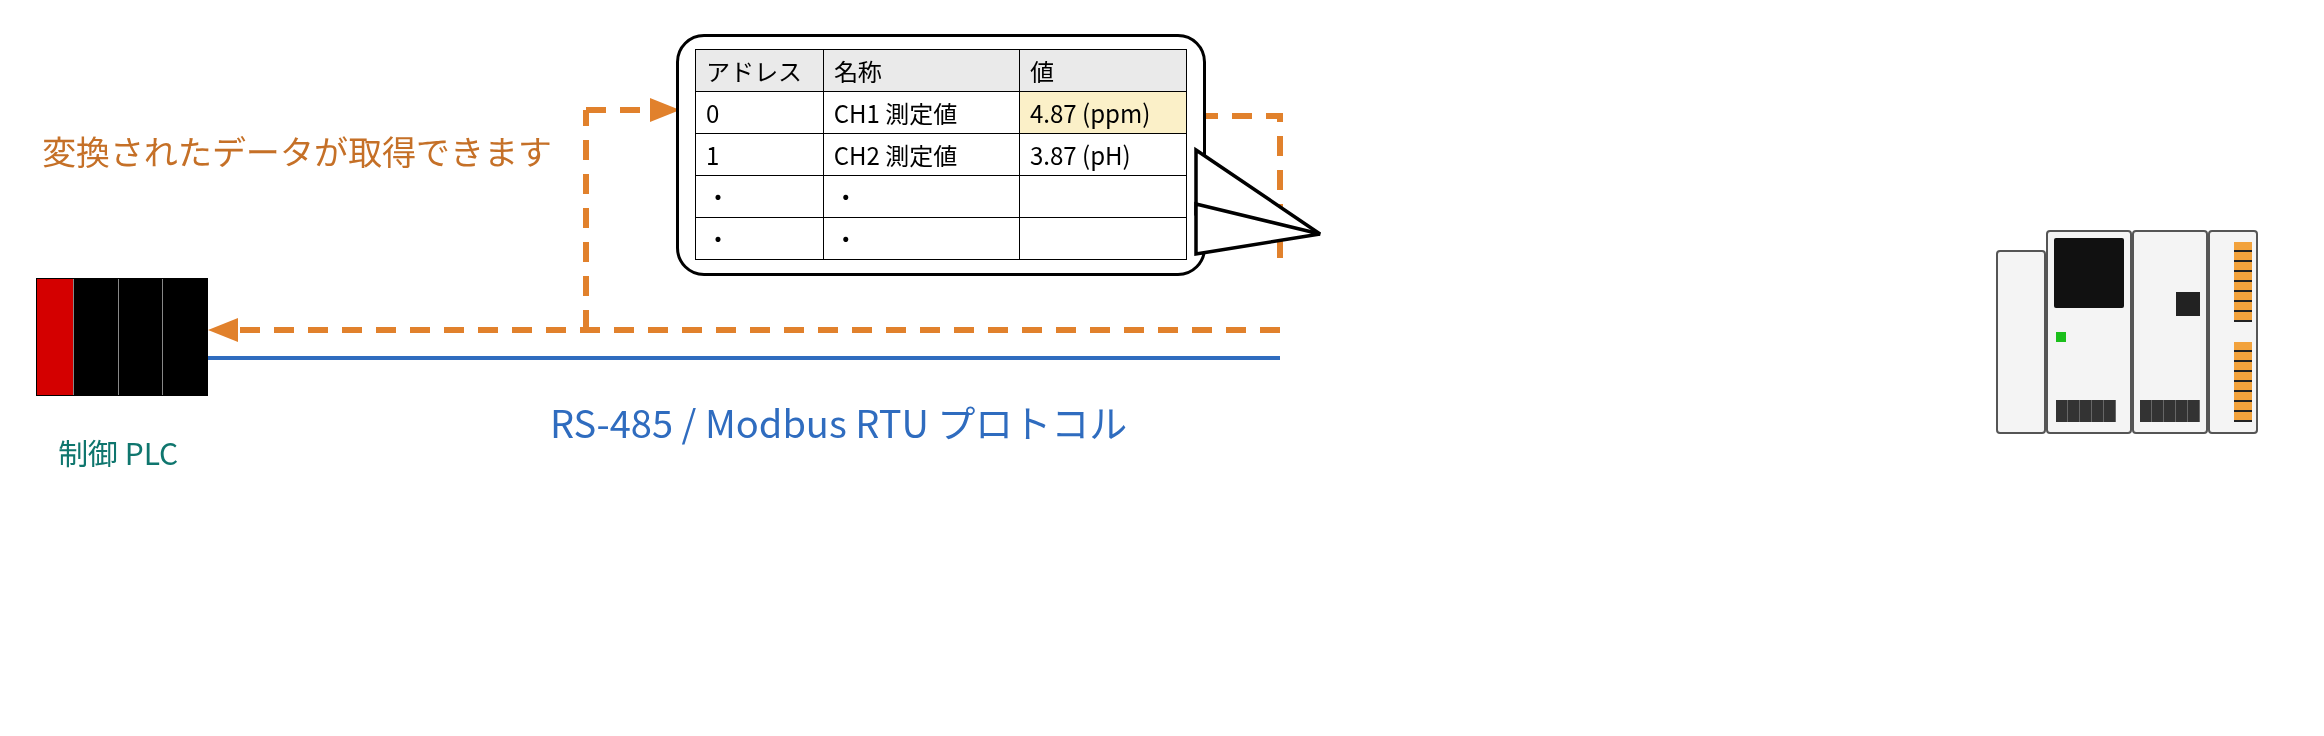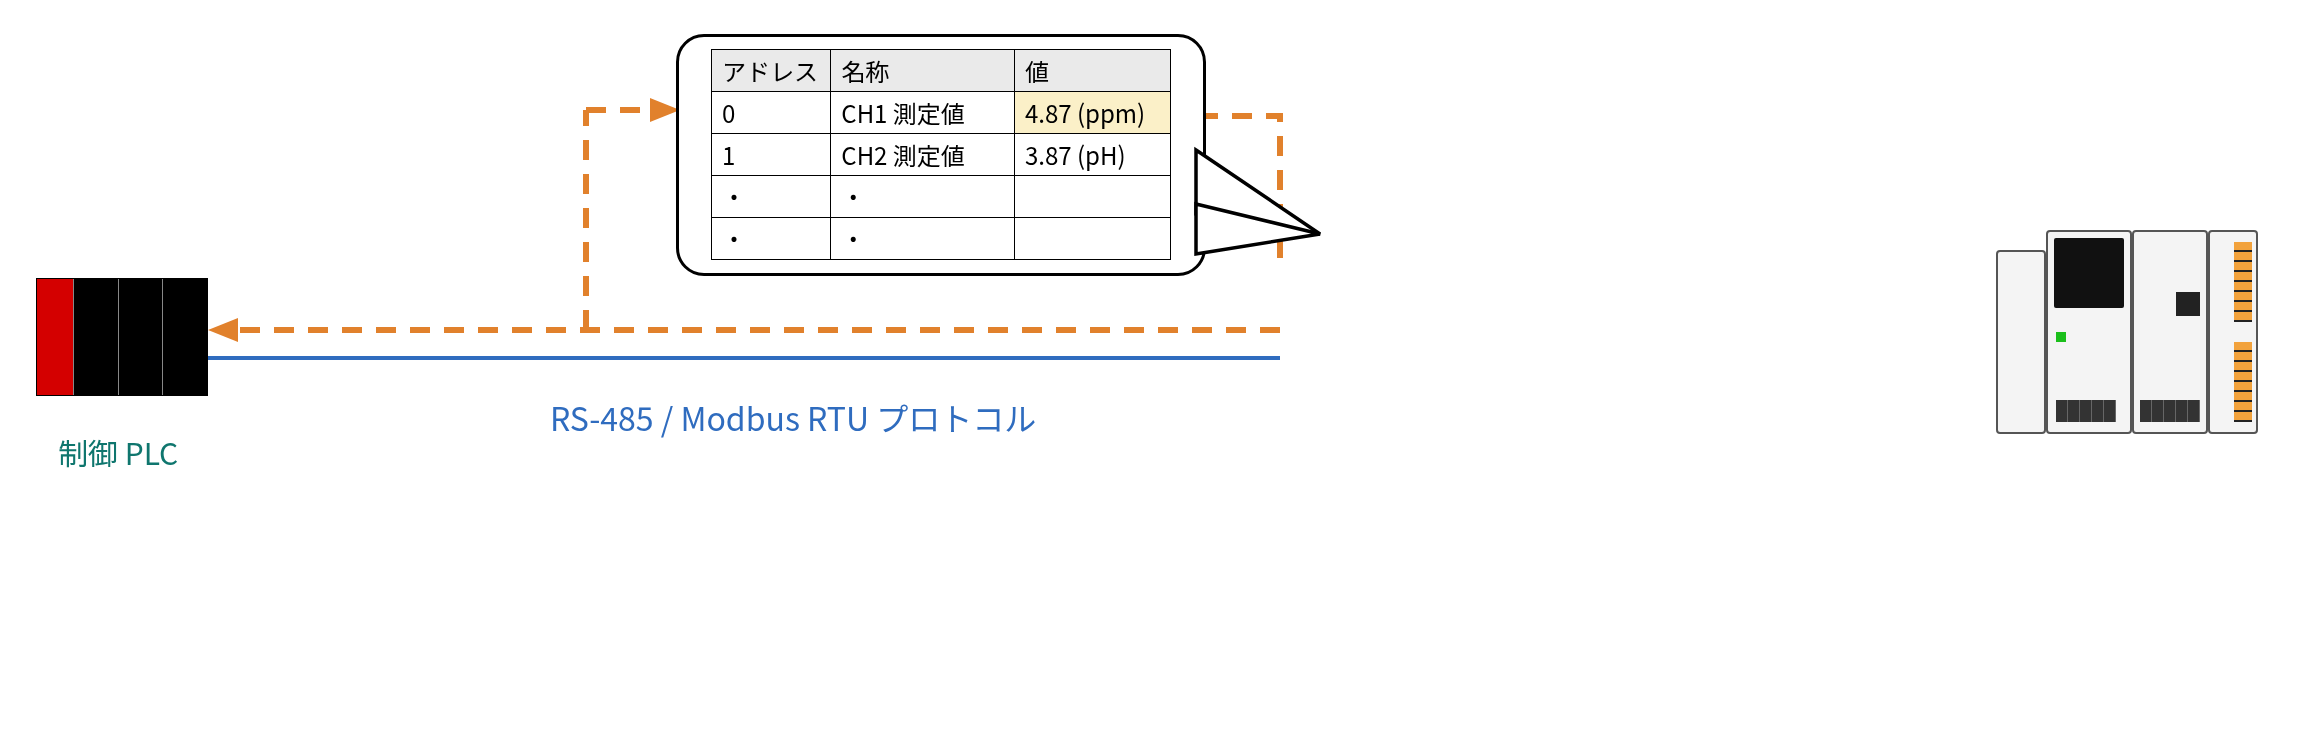--- a/index.html
+++ b/index.html
@@ -58,21 +58,21 @@
     top: 356px;
     left: 208px;
     width: 1072px;
     height: 0;
     border-top: 4px solid #2f6cbf;
   }
   .bus-label {
     position: absolute;
     top: 394px;
     left: 550px;
-    font-size: 32px;
+    font-size: 38px;
     color: #2f6cbf;
   }
 
   
   svg.flow {
     position: absolute;
     left: 0;
     top: 0;
     width: 2324px;
     height: 736px;
@@ -93,21 +93,21 @@
   .bubble {
     position: absolute;
     left: 676px;
     top: 34px;
     width: 530px;
     height: 242px;
     border: 3.5px solid #000;
     border-radius: 28px;
     background: #fff;
     box-sizing: border-box;
-    padding: 12px 32px;
+    padding: 12px 16px;
   }
   svg.tail {
     position: absolute;
     left: 1190px;
     top: 144px;
     width: 160px;
     height: 160px;
   }
   .tail-line {
     stroke: #000;
@@ -169,20 +169,21 @@
     width: 18px;
     background: repeating-linear-gradient(
       to bottom, #f2a23c 0, #f2a23c 8px, #222 8px, #222 10px);
   }
 </style>
 </head>
 <body>
 
 <div class="caption">
   <br>
+  <span>変換されたデータが取得できます</span>
 </div>
 
 <div class="plc">
   <div class="plc-red"></div>
   <div class="plc-slot"></div>
   <div class="plc-slot"></div>
   <div class="plc-slot"></div>
 </div>
 <div class="plc-label">制御 PLC</div>
 

